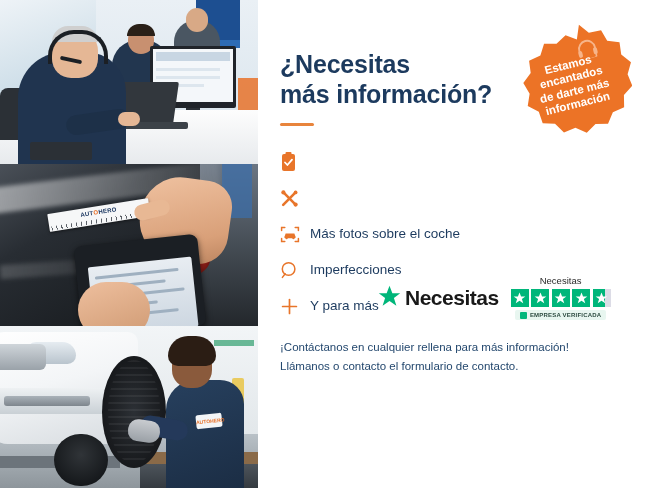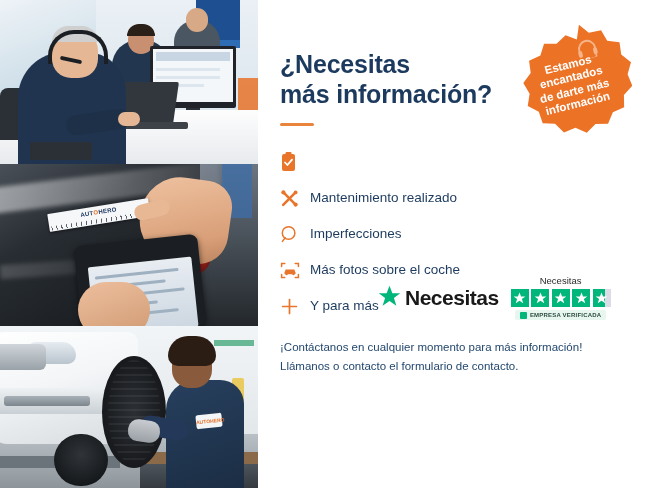--- a/index.html
+++ b/index.html
@@ -291,31 +291,20 @@
           <svg width="19" height="19" viewBox="0 0 19 19">
             <g stroke="#e8752a" stroke-width="2.6" stroke-linecap="round">
               <line x1="3.2" y1="3.2" x2="15.8" y2="15.8"></line>
               <line x1="15.8" y1="3.2" x2="3.2" y2="15.8"></line>
             </g>
             <circle cx="3.4" cy="3.4" r="2.1" fill="#e8752a"></circle>
             <circle cx="15.6" cy="15.6" r="2.1" fill="#e8752a"></circle>
             <circle cx="15.6" cy="3.4" r="1.9" fill="#e8752a"></circle>
           </svg>
         </span>
-        <span class="feat-label">Mantenimiento realizado</span>
-      </li>
-
-      <li class="feature">
-        <span class="feat-icon">
-          <svg width="19" height="19" viewBox="0 0 19 19">
-            <circle cx="8.6" cy="8" r="6.3" stroke="#e8752a" stroke-width="1.5" fill="none"></circle>
-            <line x1="5.2" y1="12.8" x2="2.4" y2="16.4" stroke="#e8752a" stroke-width="1.5" stroke-linecap="round"></line>
-          </svg>
-        </span>
-        <span class="feat-label">Imperfecciones</span>
       </li>
 
       <li class="feature">
         <span class="feat-icon">
           <svg width="20" height="19" viewBox="0 0 20 19">
             <g stroke="#e8752a" stroke-width="1.5" fill="none" stroke-linecap="round">
               <path d="M1.6 5.6 V2.6 H4.8"></path>
               <path d="M15.2 2.6 H18.4 V5.6"></path>
               <path d="M18.4 13.4 V16.4 H15.2"></path>
               <path d="M4.8 16.4 H1.6 V13.4"></path>
@@ -325,33 +314,43 @@
             <circle cx="6.6" cy="13.2" r="1.1" fill="#e8752a"></circle>
             <circle cx="13.4" cy="13.2" r="1.1" fill="#e8752a"></circle>
           </svg>
         </span>
         <span class="feat-label">Más fotos sobre el coche</span>
       </li>
 
       <li class="feature">
         <span class="feat-icon">
           <svg width="19" height="19" viewBox="0 0 19 19">
+            <circle cx="8.6" cy="8" r="6.3" stroke="#e8752a" stroke-width="1.5" fill="none"></circle>
+            <line x1="5.2" y1="12.8" x2="2.4" y2="16.4" stroke="#e8752a" stroke-width="1.5" stroke-linecap="round"></line>
+          </svg>
+        </span>
+        <span class="feat-label">Imperfecciones</span>
+      </li>
+
+      <li class="feature">
+        <span class="feat-icon">
+          <svg width="19" height="19" viewBox="0 0 19 19">
             <g stroke="#e8752a" stroke-width="1.7" stroke-linecap="round">
               <line x1="9.5" y1="2.6" x2="9.5" y2="16.4"></line>
               <line x1="2.6" y1="9.5" x2="16.4" y2="9.5"></line>
             </g>
           </svg>
         </span>
         <span class="feat-label">Y para más</span>
       </li>
 
     </ul>
 
     <p class="note">
-      <span>¡Contáctanos en cualquier momento para más información!</span>
+      <span>¡Contáctanos en cualquier rellena para más información!</span>
       <span>Llámanos o contacto el formulario de contacto.</span>
     </p>
 
     <div class="badge">
       <svg width="118" height="118" viewBox="0 0 118 118">
         <path d="M59 2.5 L69.7 9.4 L81.6 5.6 L88.8 15.4 L101.2 15.6 L104.2 27.6 L114.7 34.3 L112.6 46.6 L118.5 57.5 L111.1 67.5 L112.6 79.8 L101.9 85.9 L98.3 97.8 L85.9 99.4 L78.1 109 L66.3 105.2 L55.4 111.2 L45.6 103.5 L33.3 104.3 L28.2 93.1 L16.6 88.6 L17.2 76.2 L9.8 66.2 L16.1 55.5 L13.2 43.4 L23.9 37.1 L26.3 24.9 L38.7 23.6 L46.8 14.2 L58.5 17.4 Z" fill="#ec7326" transform="rotate(6 59 59)"></path>
       </svg>
       <span class="badge-head">
         <svg width="24" height="20" viewBox="0 0 24 20">
           <path d="M4 14 V10 a8 8 0 0 1 16 0 V14" stroke="#f7b489" stroke-width="1.9" fill="none" stroke-linecap="round"></path>

